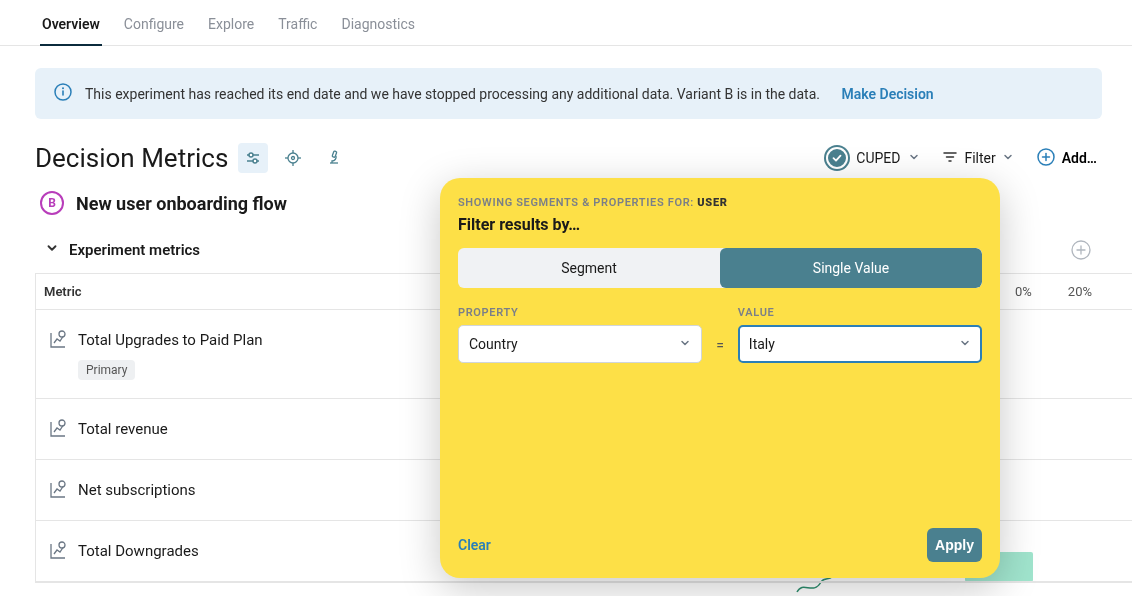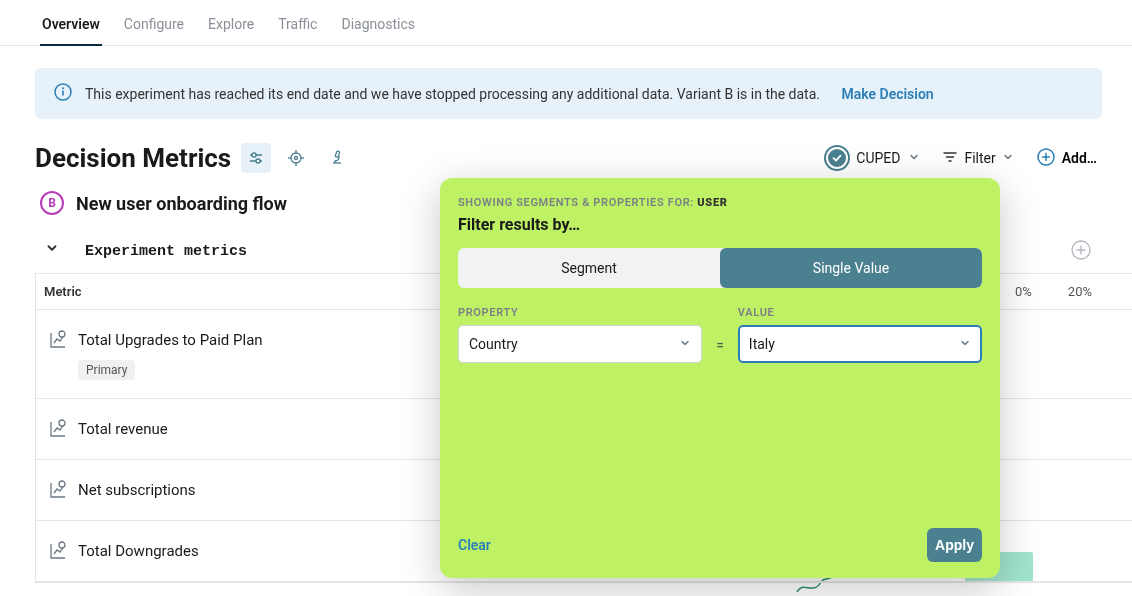--- a/index.html
+++ b/index.html
@@ -62,21 +62,21 @@
     justify-content: space-between;
     padding: 24px 35px 0 35px;
   }
   .title-left {
     display: flex;
     align-items: center;
     gap: 10px;
   }
   .title-left h1 {
     font-size: 26px;
-    font-weight: 700;
+    font-weight: 400;
   }
   .icon-btn-box {
     width: 30px;
     height: 30px;
     display: inline-flex;
     align-items: center;
     justify-content: center;
     border-radius: 4px;
     cursor: pointer;
     color: #4b6b7d;
@@ -145,25 +145,24 @@
 
   
   .section-header {
     display: flex;
     align-items: center;
     justify-content: space-between;
     padding: 24px 40px 12px 45px;
   }
   .section-header-left {
     display: flex;
-    align-items: flex-end;
-    gap: 26px;
+    align-items: flex-start;
+    gap: 10px;
     font-size: 15px;
     font-weight: 600;
-    font-family: Liberation Mono, monospace;
   }
   .add-circle {
     width: 22px;
     height: 22px;
     cursor: pointer;
     color: #8a8f98;
   }
 
   
   .metrics-table {
@@ -206,22 +205,22 @@
   .row-inner { display: flex; flex-direction: column; }
   .row-inner-top { display: flex; align-items: center; gap: 10px; }
 
   
   .popover {
     position: absolute;
     left: 440px;
     top: 178px;
     width: 560px;
     height: 400px;
-    background: #bef264;
-    border-radius: 12px;
+    background: #fde047;
+    border-radius: 20px;
     box-shadow: 0 10px 40px rgba(0,0,0,0.22);
     display: flex;
     flex-direction: column;
   }
   .popover-body {
     padding: 18px 18px 0 18px;
     flex: 1;
   }
   .popover-label {
     font-size: 11px;

